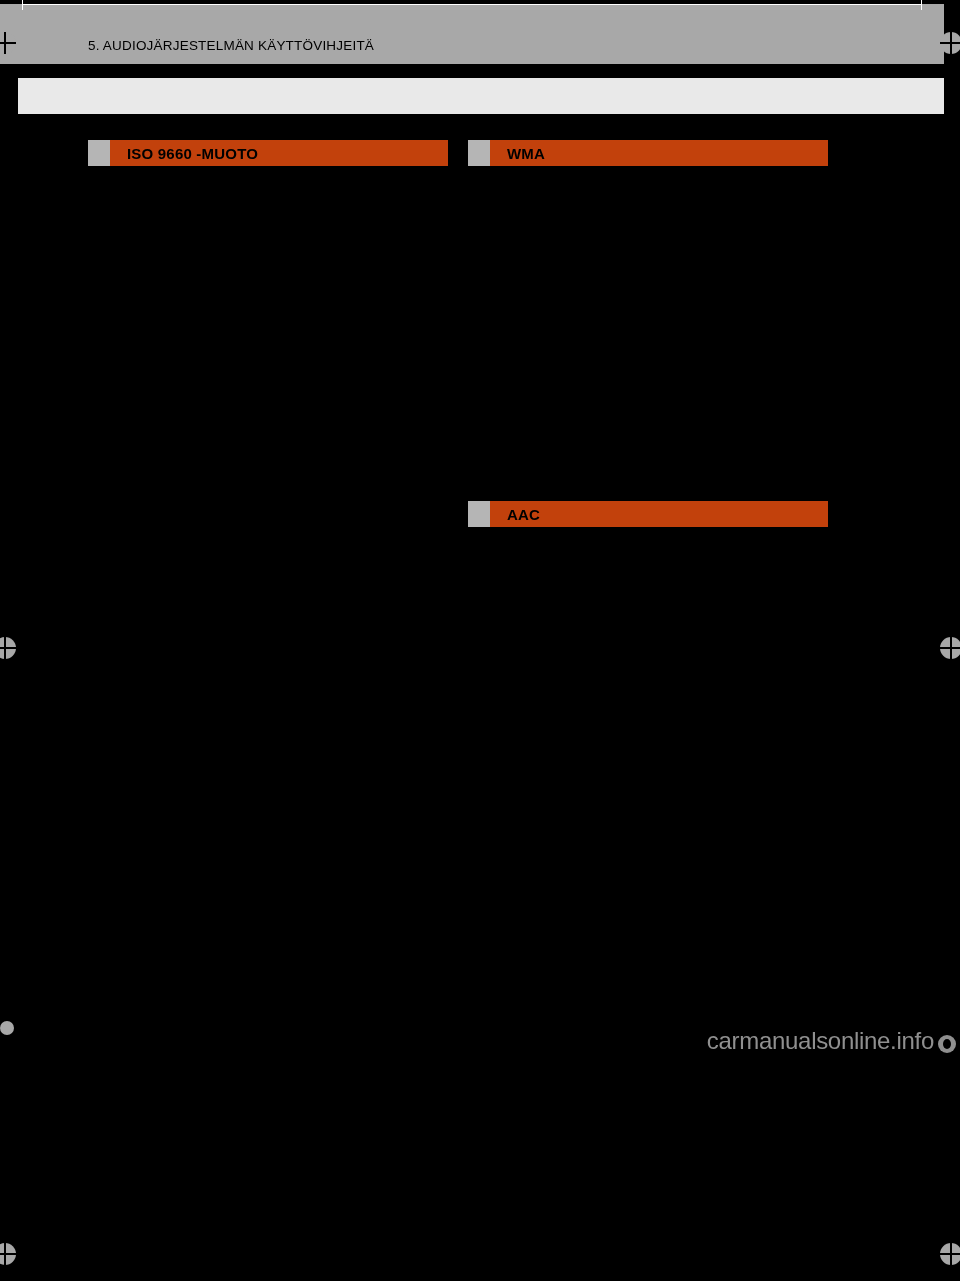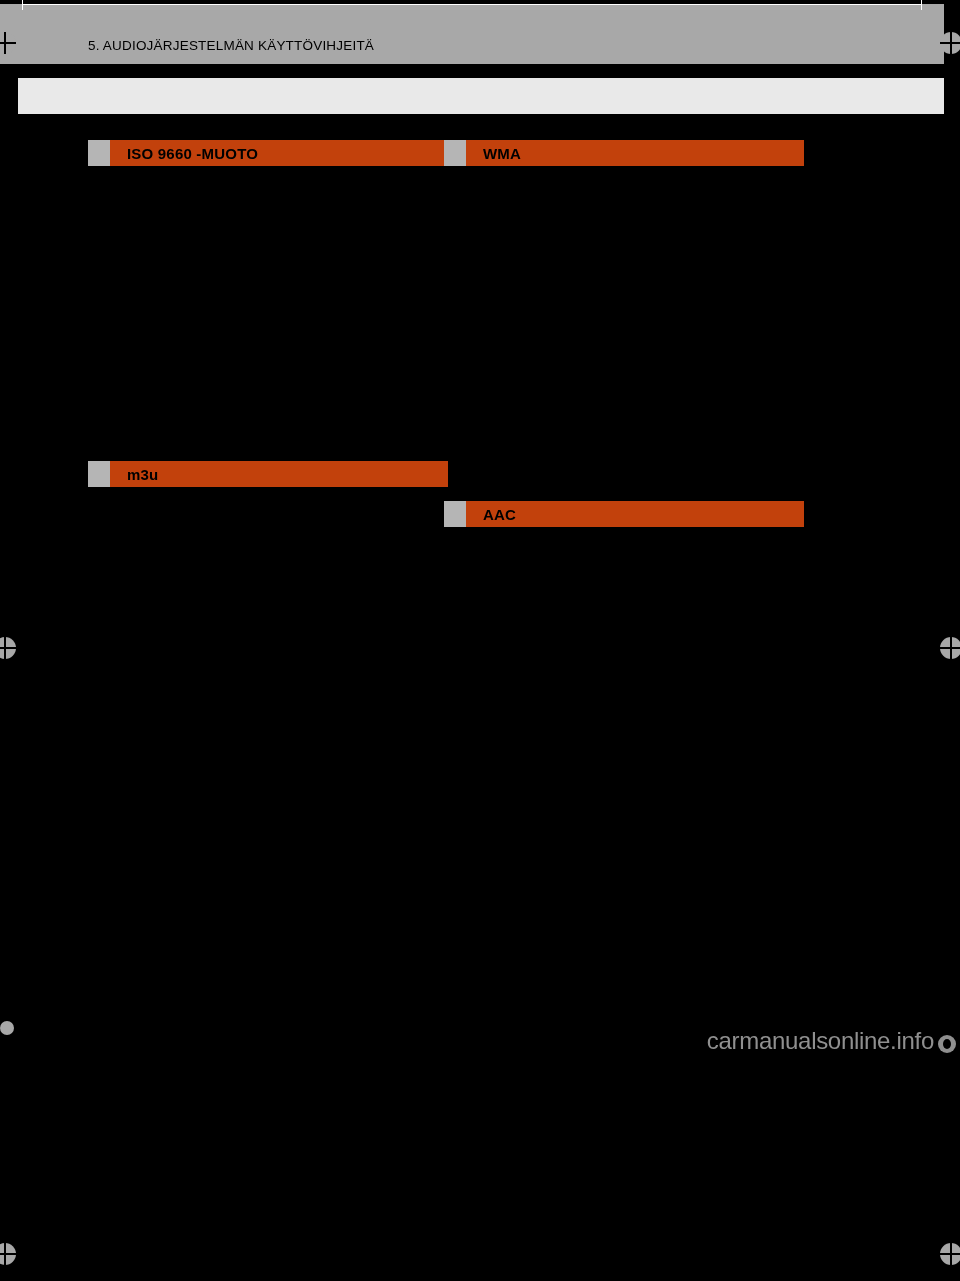--- a/index.html
+++ b/index.html
@@ -105,21 +105,21 @@
 
   
   .col-left {
     position: absolute;
     left: 88px;
     top: 140px;
     width: 360px;
   }
   .col-right {
     position: absolute;
-    left: 444px;
+    left: 468px;
     top: 140px;
     width: 360px;
   }
 
   
   .sec-bar {
     display: flex;
     align-items: stretch;
     height: 26px;
     margin-bottom: 0;
@@ -205,24 +205,20 @@
   <div class="bottom-mark"></div>
 
   <div class="col-left">
 
     <div class="sec-bar">
       <span class="sq"></span>
       <span class="lbl">ISO 9660 -MUOTO</span>
     </div>
     <div class="body-space" style="height:295px"></div>
 
-    <div class="sec-bar">
-      <span class="sq"></span>
-      <span class="lbl">m3u</span>
-    </div>
     <div class="body-space" style="height:83px"></div>
 
     <div class="body-space" style="height:220px"></div>
 
   </div>
 
   <div class="col-right">
 
     <div class="sec-bar">
       <span class="sq"></span>

